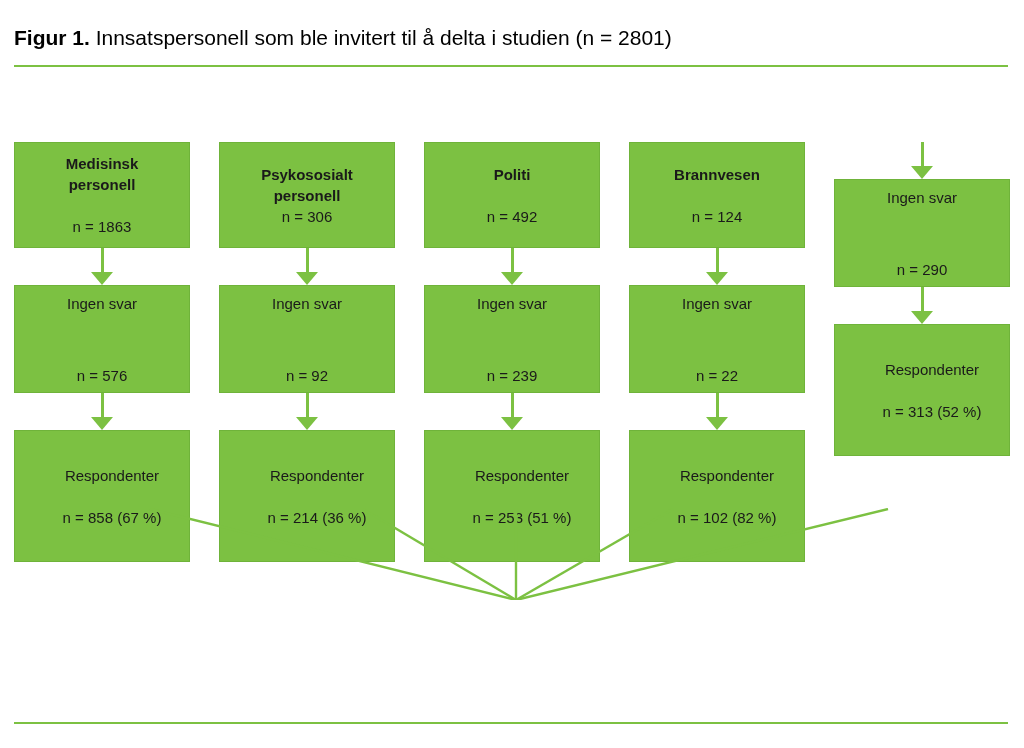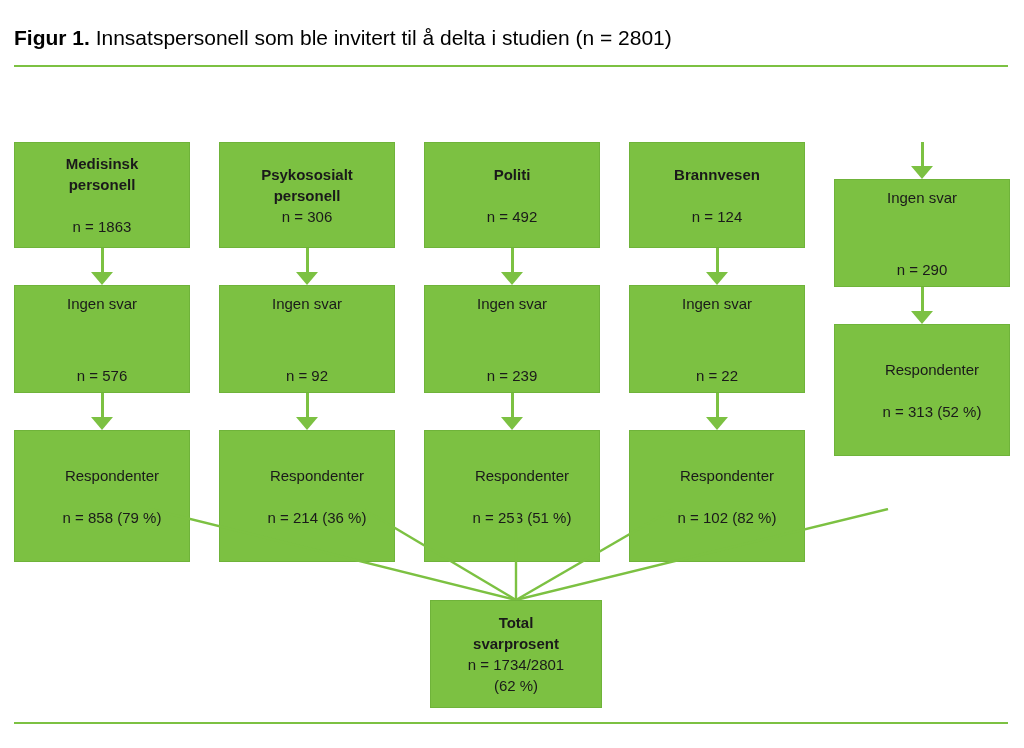--- a/index.html
+++ b/index.html
@@ -160,21 +160,21 @@
       <div class="box r2">
         <div class="t">Ingen svar</div>
         <div class="t val">n = 576</div>
       </div>
       <div class="arrow">
         <div class="stem"></div>
         <div class="head"></div>
       </div>
       <div class="box r3">
         <div class="t">Respondenter</div>
-        <div class="t val">n = 858 (79 %)</div>
+        <div class="t val">n = 858 (67 %)</div>
       </div>
     </div>
 
     <div class="column">
       <div class="box r1">
         <div class="t bold">Psykososialt
 personell</div>
         <div class="t val">n = 306</div>
       </div>
       <div class="arrow">
@@ -263,22 +263,16 @@
   </div>
 
   <svg class="connectors" viewBox="0 0 1024 92" preserveAspectRatio="none">
     <line x1="150" y1="1" x2="516" y2="92"></line>
     <line x1="363" y1="1" x2="516" y2="92"></line>
     <line x1="516" y1="0" x2="516" y2="92"></line>
     <line x1="673" y1="1" x2="516" y2="92"></line>
     <line x1="888" y1="1" x2="516" y2="92"></line>
   </svg>
 
-  <div class="total-box">
-    <div class="t bold">Total
-svarprosent</div>
-    <div class="t">n = 1734/2801</div>
-    <div class="t">(62 %)</div>
-  </div>
 
   <div class="rule bottom"></div>
 
 </div>
 
 </body></html>

